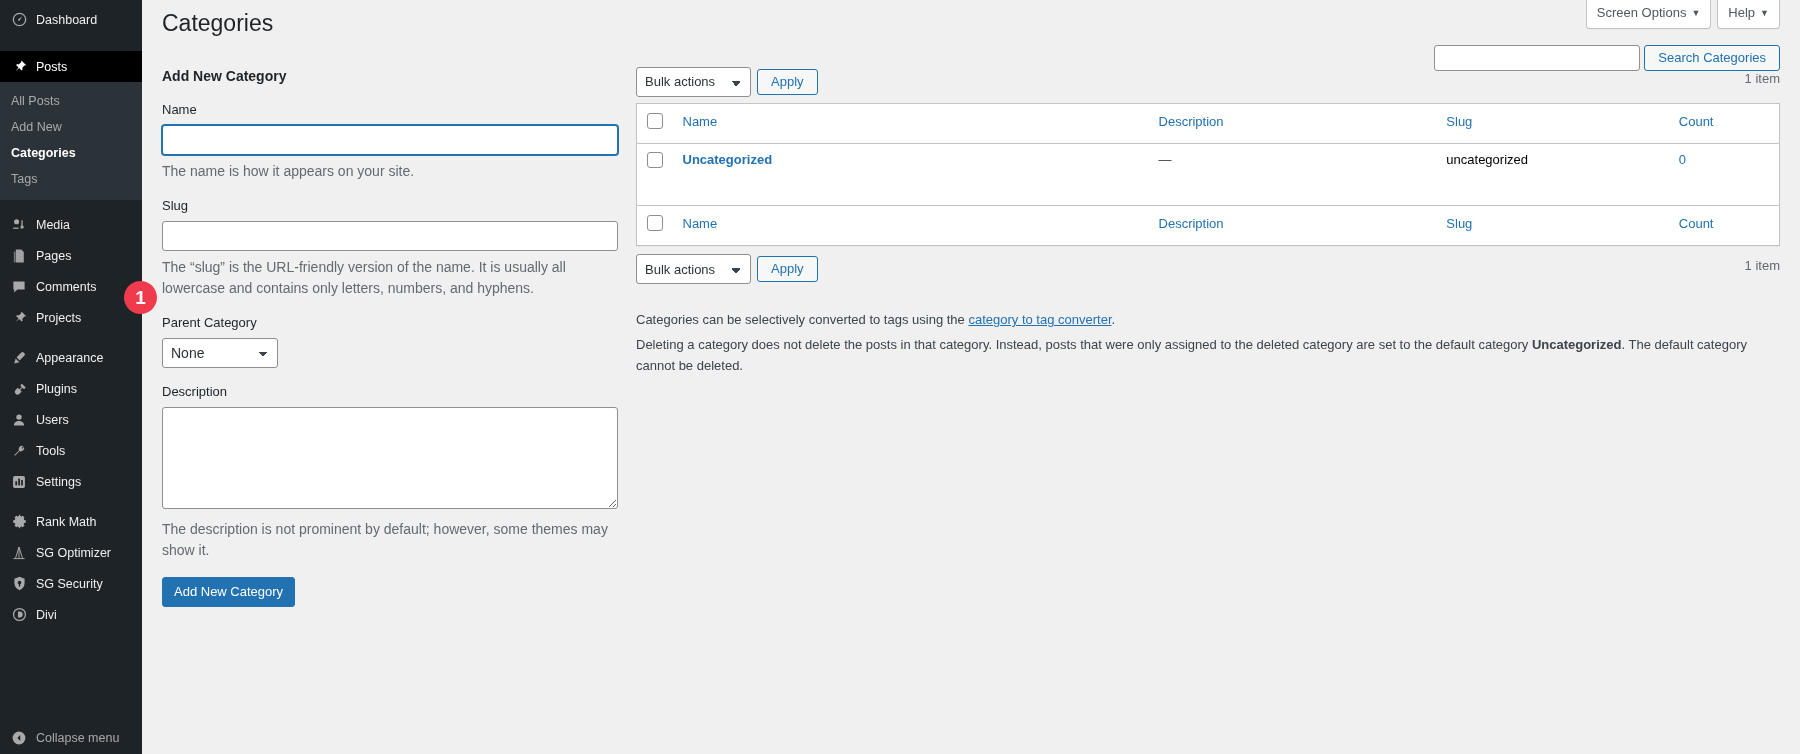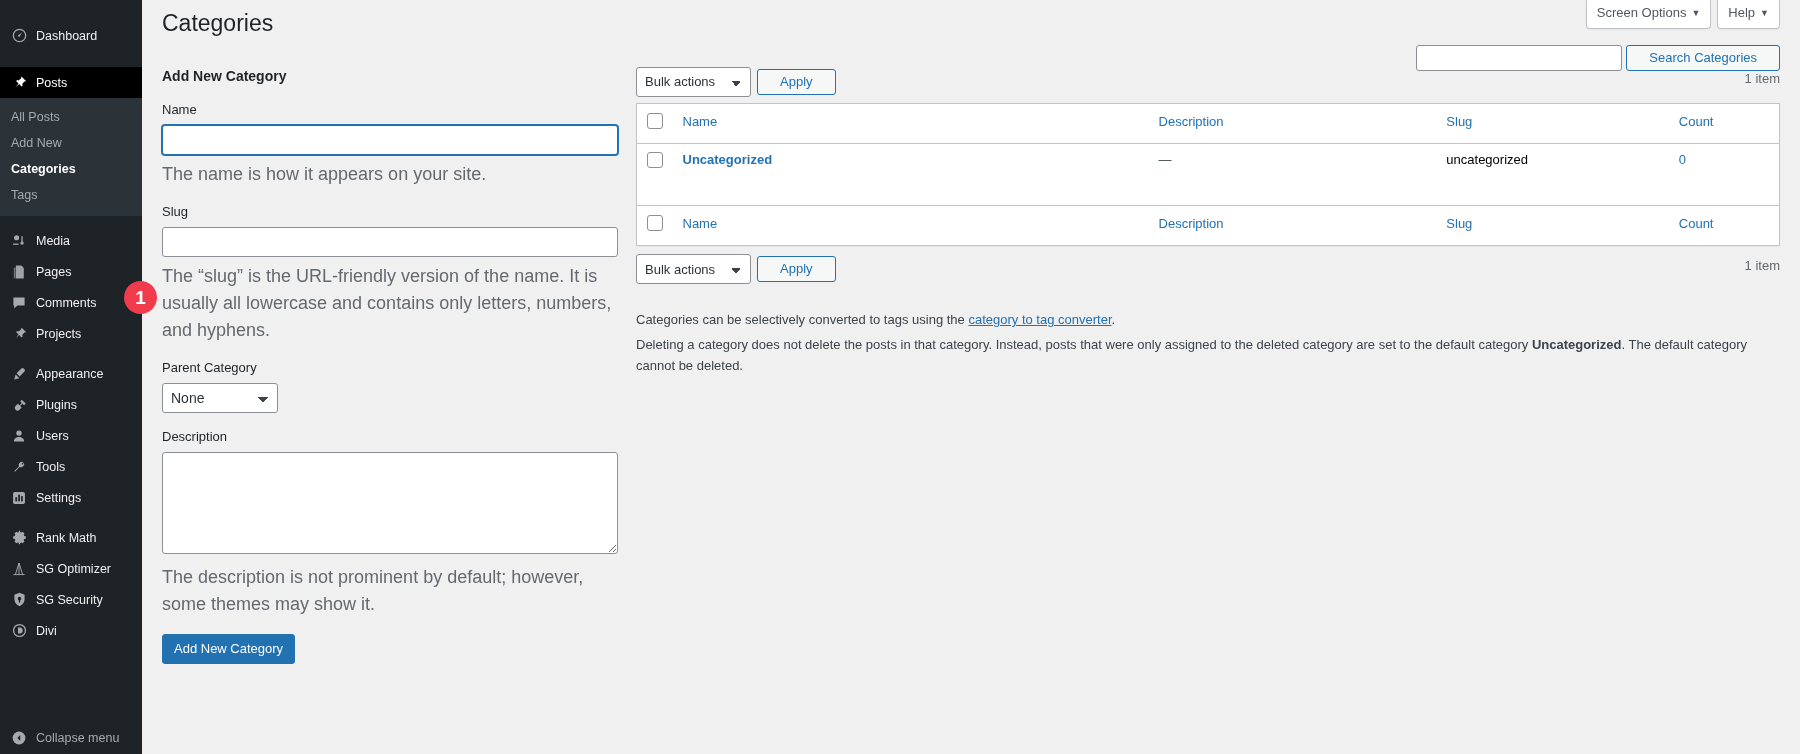--- a/index.html
+++ b/index.html
@@ -11,21 +11,21 @@
     -webkit-font-smoothing: antialiased;
     overflow: hidden;
   }
   .app { position: relative; width: 1800px; height: 754px; display: flex; }
 
   
   .sidebar {
     width: 142px; min-width: 142px; height: 754px;
     background: #1d2327; color: #f0f0f1;
     position: relative; z-index: 5;
-    padding-top: 20px;
+    padding-top: 4px;
   }
   .menu-item {
     display: flex; align-items: center;
     height: 31px; padding: 0 0 0 9px;
     font-size: 12.5px; color: #f0f0f1; cursor: pointer;
     position: relative; white-space: nowrap;
   }
   .menu-item .ico {
     width: 20px; height: 20px; margin-right: 7px;
     display: inline-flex; align-items: center; justify-content: center;
@@ -85,21 +85,21 @@
     position: absolute; top: 45px; right: 20px;
     display:flex; align-items:center; gap: 4px;
   }
   .search-input {
     width: 206px; height: 26px;
     border:1px solid #8c8f94; border-radius:3px;
     background:#fff; font-size:13px; padding: 0 7px; color:#2c3338;
     outline:none; box-shadow: 0 0 0 transparent;
   }
   .btn-secondary {
-    height: 26px; padding: 0 22px;
+    height: 26px; padding: 0 13px;
     background:#f6f7f7; border:1px solid #2271b1; border-radius:3px;
     color:#2271b1; font-size:13px; cursor:pointer; line-height:24px;
     font-family:"Liberation Sans",sans-serif;
   }
 
   .cols { display:flex; margin-top: 24px; }
   .col-left { width: 474px; min-width:474px; padding-right: 18px; }
   .col-right { flex:1 1 auto; position: relative; }
 
   .form-wrap h2 {
@@ -114,21 +114,21 @@
   .txt {
     width: 456px; height: 30px;
     border:1px solid #8c8f94; border-radius:3px; background:#fff;
     font-size:14px; padding: 0 8px; color:#2c3338; outline:none;
     font-family:"Liberation Sans",sans-serif;
   }
   .txt.focused {
     border-color:#2271b1; box-shadow: 0 0 0 1px #2271b1;
   }
   .help {
-    font-size: 18px; color:#646970; line-height:1.5;
+    font-size: 14px; color:#646970; line-height:1.5;
     margin: 6px 0 0 0; max-width: 456px;
   }
   select.sel {
     height: 30px; width: 116px;
     border:1px solid #8c8f94; border-radius:3px; background:#fff;
     font-size:14px; color:#2c3338; padding: 0 24px 0 8px;
     -webkit-appearance:none; appearance:none; outline:none;
     font-family:"Liberation Sans",sans-serif;
     background-image:
       linear-gradient(45deg, transparent 50%, #3c434a 50%),

